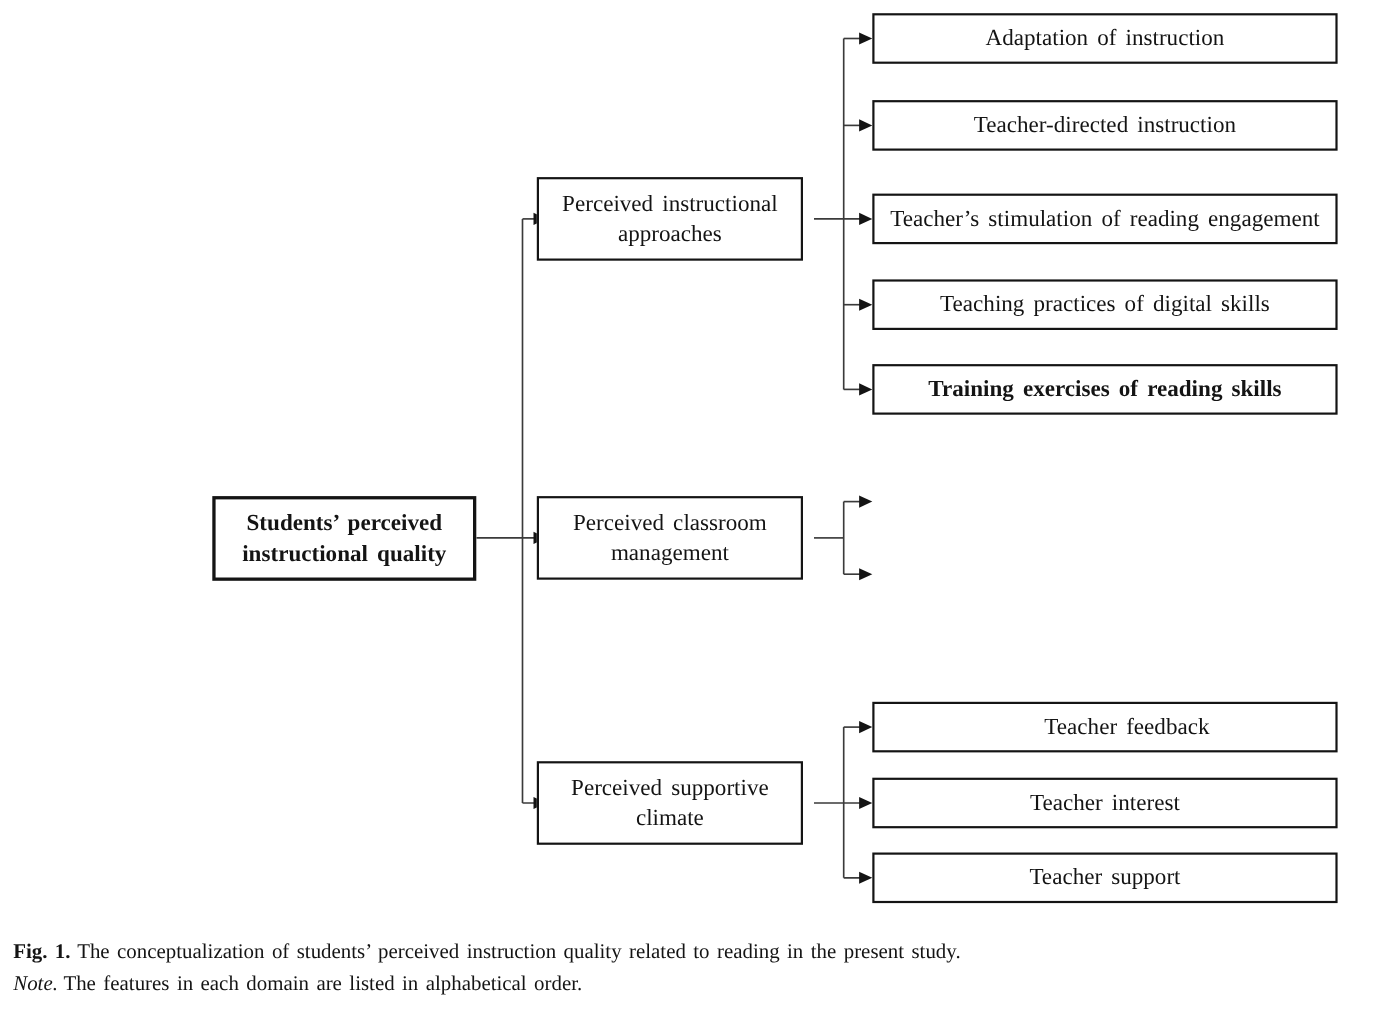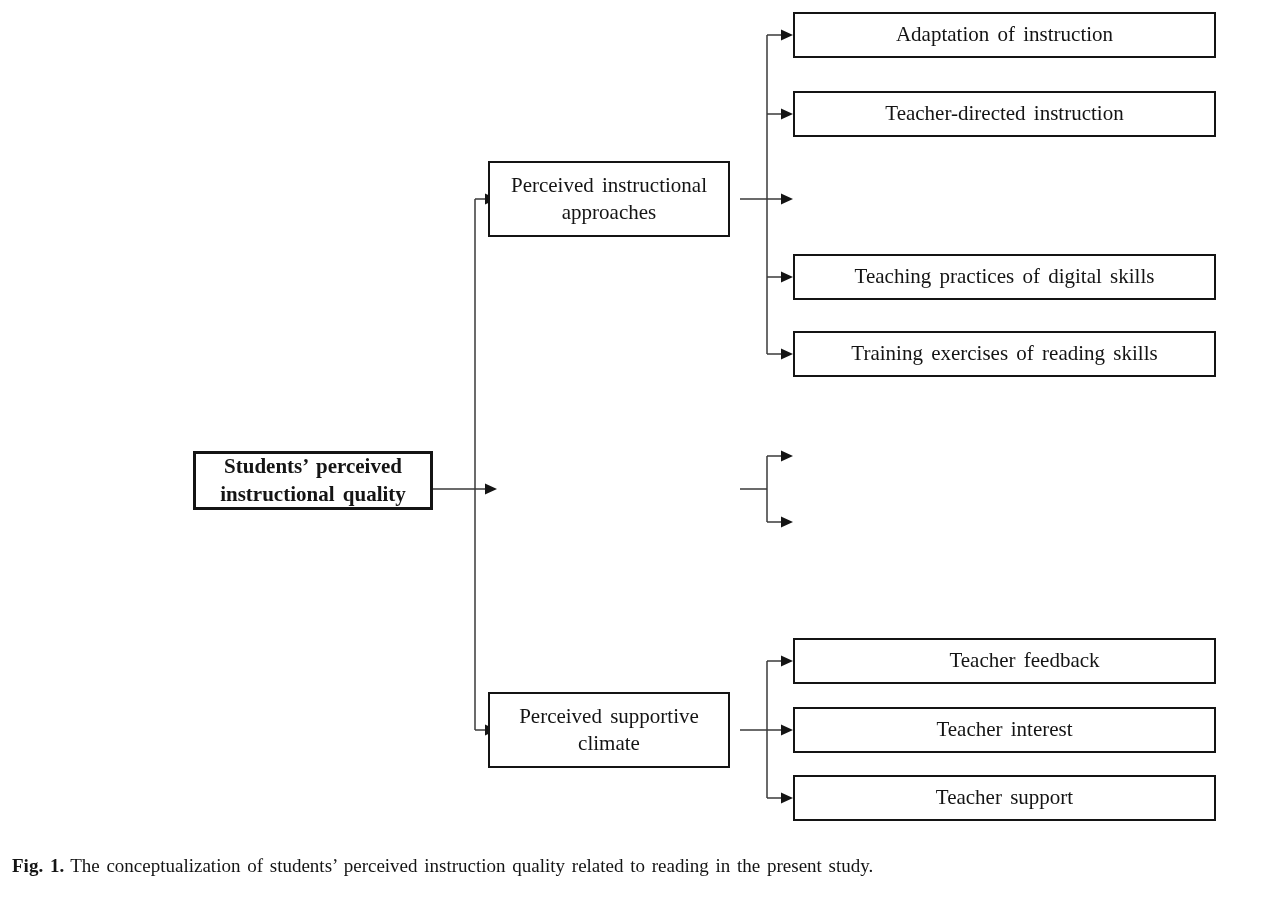--- a/index.html
+++ b/index.html
@@ -30,41 +30,41 @@
     align-items: center;
     justify-content: center;
     text-align: center;
     font-size: 21px;
     line-height: 1.3;
     white-space: pre-line;
     word-spacing: 3px;
     box-sizing: border-box;
   }
   .box.root {
-    left: 193px; top: 451px; width: 240px; height: 59px;
+    left: 193px; top: 451px; width: 240px; height: 77px;
     border-width: 3px;
     font-weight: bold;
     font-size: 21px;
   }
   .box.mid {
     left: 488px; width: 242px; height: 76px;
     border-width: 2.5px;
     font-family: Liberation Serif, serif;
   }
   .box.mid.g1 { top: 161px; }
   .box.mid.g2 { top: 451px; }
   .box.mid.g3 { top: 692px; }
   .box.leaf {
     left: 793px; width: 423px; height: 46px;
   }
   .leaf.l1a { top: 12px; }
   .leaf.l1b { top: 91px; }
   .leaf.l1c { top: 176px; }
   .leaf.l1d { top: 254px; }
-  .leaf.l1e { top: 331px; }
+  .leaf.l1e { top: 331px; font-weight: bold; }
   .leaf.l2a { top: 433px; }
   .leaf.l2b { top: 499px; }
   .leaf.l3a { top: 638px; padding-left: 40px; }
   .leaf.l3b { top: 707px; }
   .leaf.l3c { top: 775px; }
   .caption {
     position: absolute;
     left: 12px;
     top: 851px;
     width: 1250px;
@@ -125,30 +125,34 @@
       <polygon points="793,730 781,724.5 781,735.5"></polygon>
       <polygon points="793,798 781,792.5 781,803.5"></polygon>
     </g>
   </svg>
 
   <div class="box root">Students’ perceived
 instructional quality</div>
 
   <div class="box mid g1">Perceived instructional
 approaches</div>
+  <div class="box mid g2">Perceived classroom
+management</div>
   <div class="box mid g3">Perceived supportive
 climate</div>
 
   <div class="box leaf l1a">Adaptation of instruction</div>
   <div class="box leaf l1b">Teacher-directed instruction</div>
+  <div class="box leaf l1c">Teacher’s stimulation of reading engagement</div>
   <div class="box leaf l1d">Teaching practices of digital skills</div>
   <div class="box leaf l1e">Training exercises of reading skills</div>
 
 
   <div class="box leaf l3a">Teacher feedback</div>
   <div class="box leaf l3b">Teacher interest</div>
   <div class="box leaf l3c">Teacher support</div>
 
   <div class="caption">
     <p><span class="fig-label">Fig. 1.</span><span>The conceptualization of students’ perceived instruction quality related to reading in the present study.</span></p>
+    <p><span class="note-label">Note.</span><span>The features in each domain are listed in alphabetical order.</span></p>
   </div>
 
 </div>
 
 </body></html>

